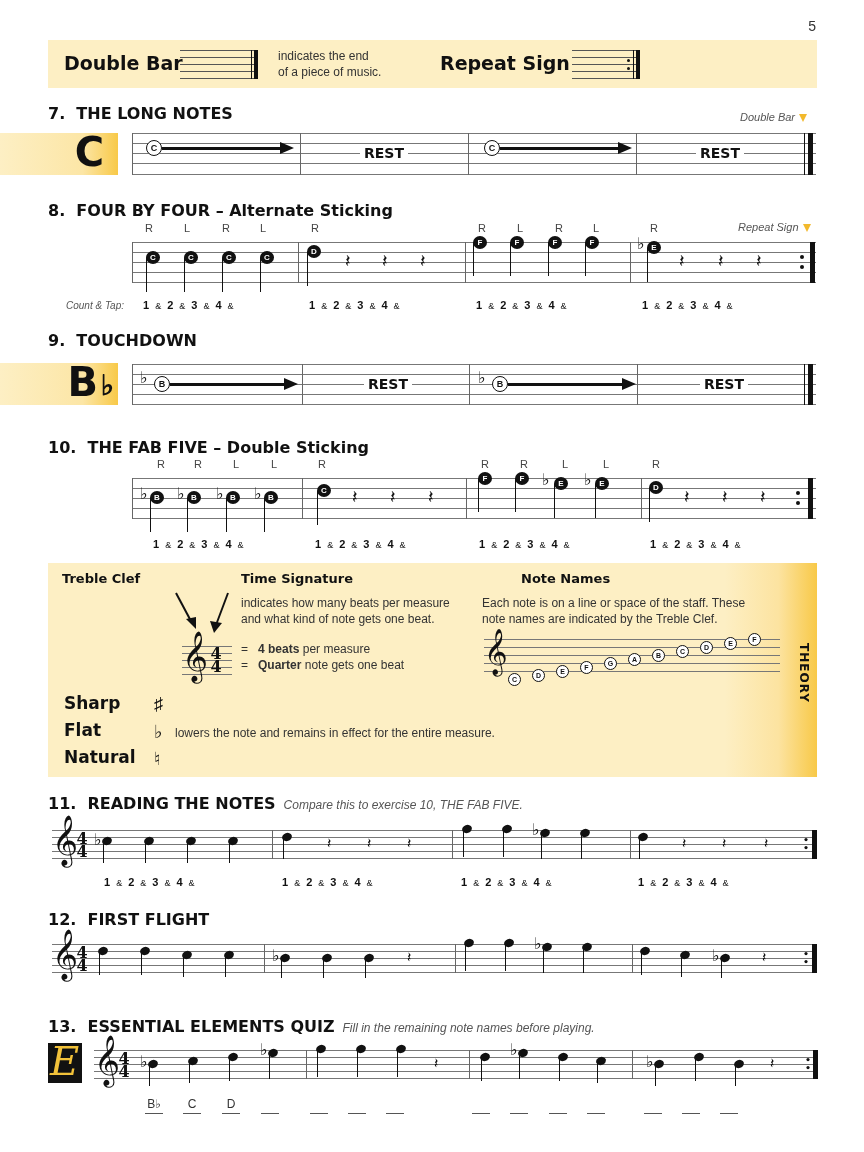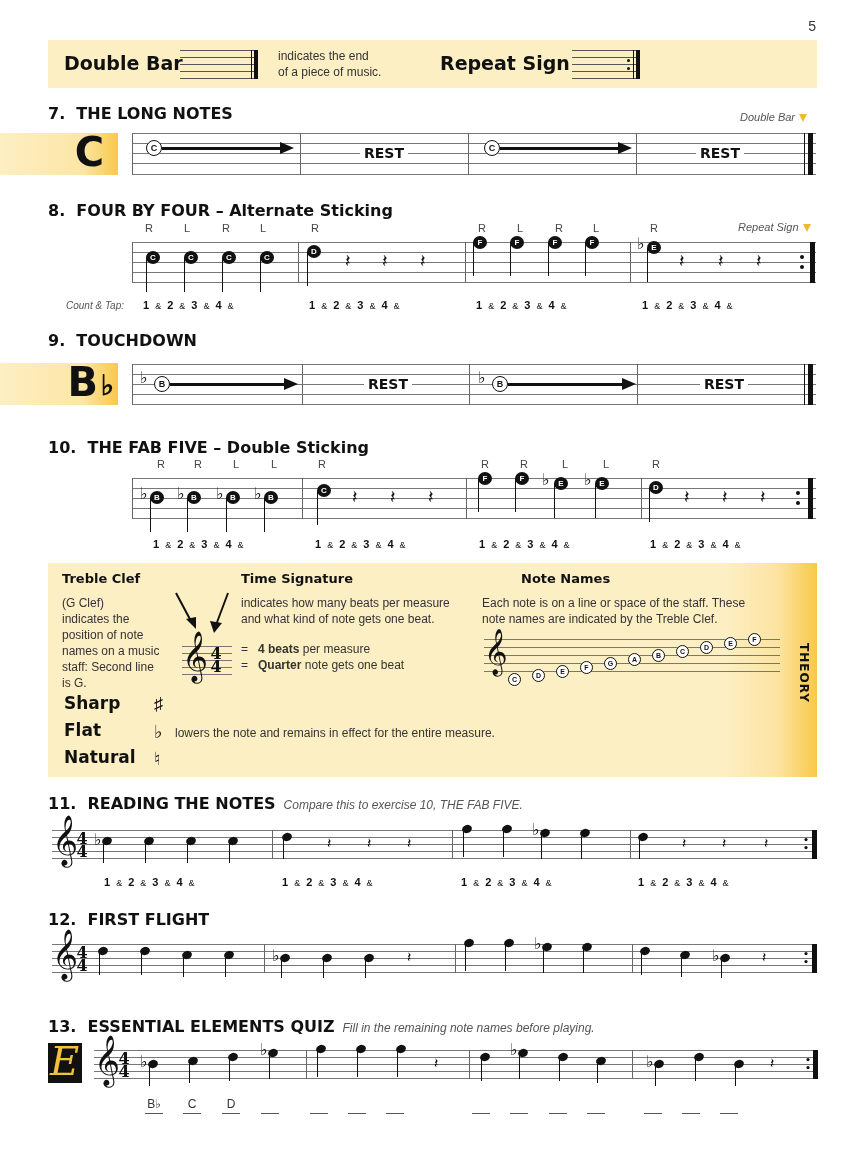--- a/index.html
+++ b/index.html
@@ -259,23 +259,20 @@
   <div class="rest" style="left:590px;top:10px;">𝄽</div>
   <div class="rest" style="left:628px;top:10px;">𝄽</div>
 </div>
 <div class="count" style="left:153px;top:538px;"><span>1</span><span class="amp">&amp;</span><span>2</span><span class="amp">&amp;</span><span>3</span><span class="amp">&amp;</span><span>4</span><span class="amp">&amp;</span></div>
 <div class="count" style="left:315px;top:538px;"><span>1</span><span class="amp">&amp;</span><span>2</span><span class="amp">&amp;</span><span>3</span><span class="amp">&amp;</span><span>4</span><span class="amp">&amp;</span></div>
 <div class="count" style="left:479px;top:538px;"><span>1</span><span class="amp">&amp;</span><span>2</span><span class="amp">&amp;</span><span>3</span><span class="amp">&amp;</span><span>4</span><span class="amp">&amp;</span></div>
 <div class="count" style="left:650px;top:538px;"><span>1</span><span class="amp">&amp;</span><span>2</span><span class="amp">&amp;</span><span>3</span><span class="amp">&amp;</span><span>4</span><span class="amp">&amp;</span></div>
 
 <div class="abs theory">
   <h3 style="left:14px;top:8px;">Treble Clef</h3>
-  <p style="left:14px;top:32px;width:116px;">
-    <span>(G Clef)</span><br><span>indicates the</span><br><span>position of note</span><br><span>names on a music</span><br><span>staff:  Second line</span><br><span>is G.</span>
-  </p>
   <svg style="position:absolute;left:124px;top:26px;" width="60" height="50">
     <line x1="4" y1="4" x2="20" y2="34" stroke="#111" stroke-width="2"></line>
       <polygon points="14,30 24,40 24,28" fill="#111"></polygon>
     <line x1="56" y1="4" x2="44" y2="36" stroke="#111" stroke-width="2"></line>
       <polygon points="38,32 42,44 50,34" fill="#111"></polygon>
   </svg>
   <div class="staff" style="left:134px;top:83px;width:50px;height:28px;">
     <div class="line" style="top:0"></div>
       <div class="line" style="top:7px"></div>
       <div class="line" style="top:14px"></div>

